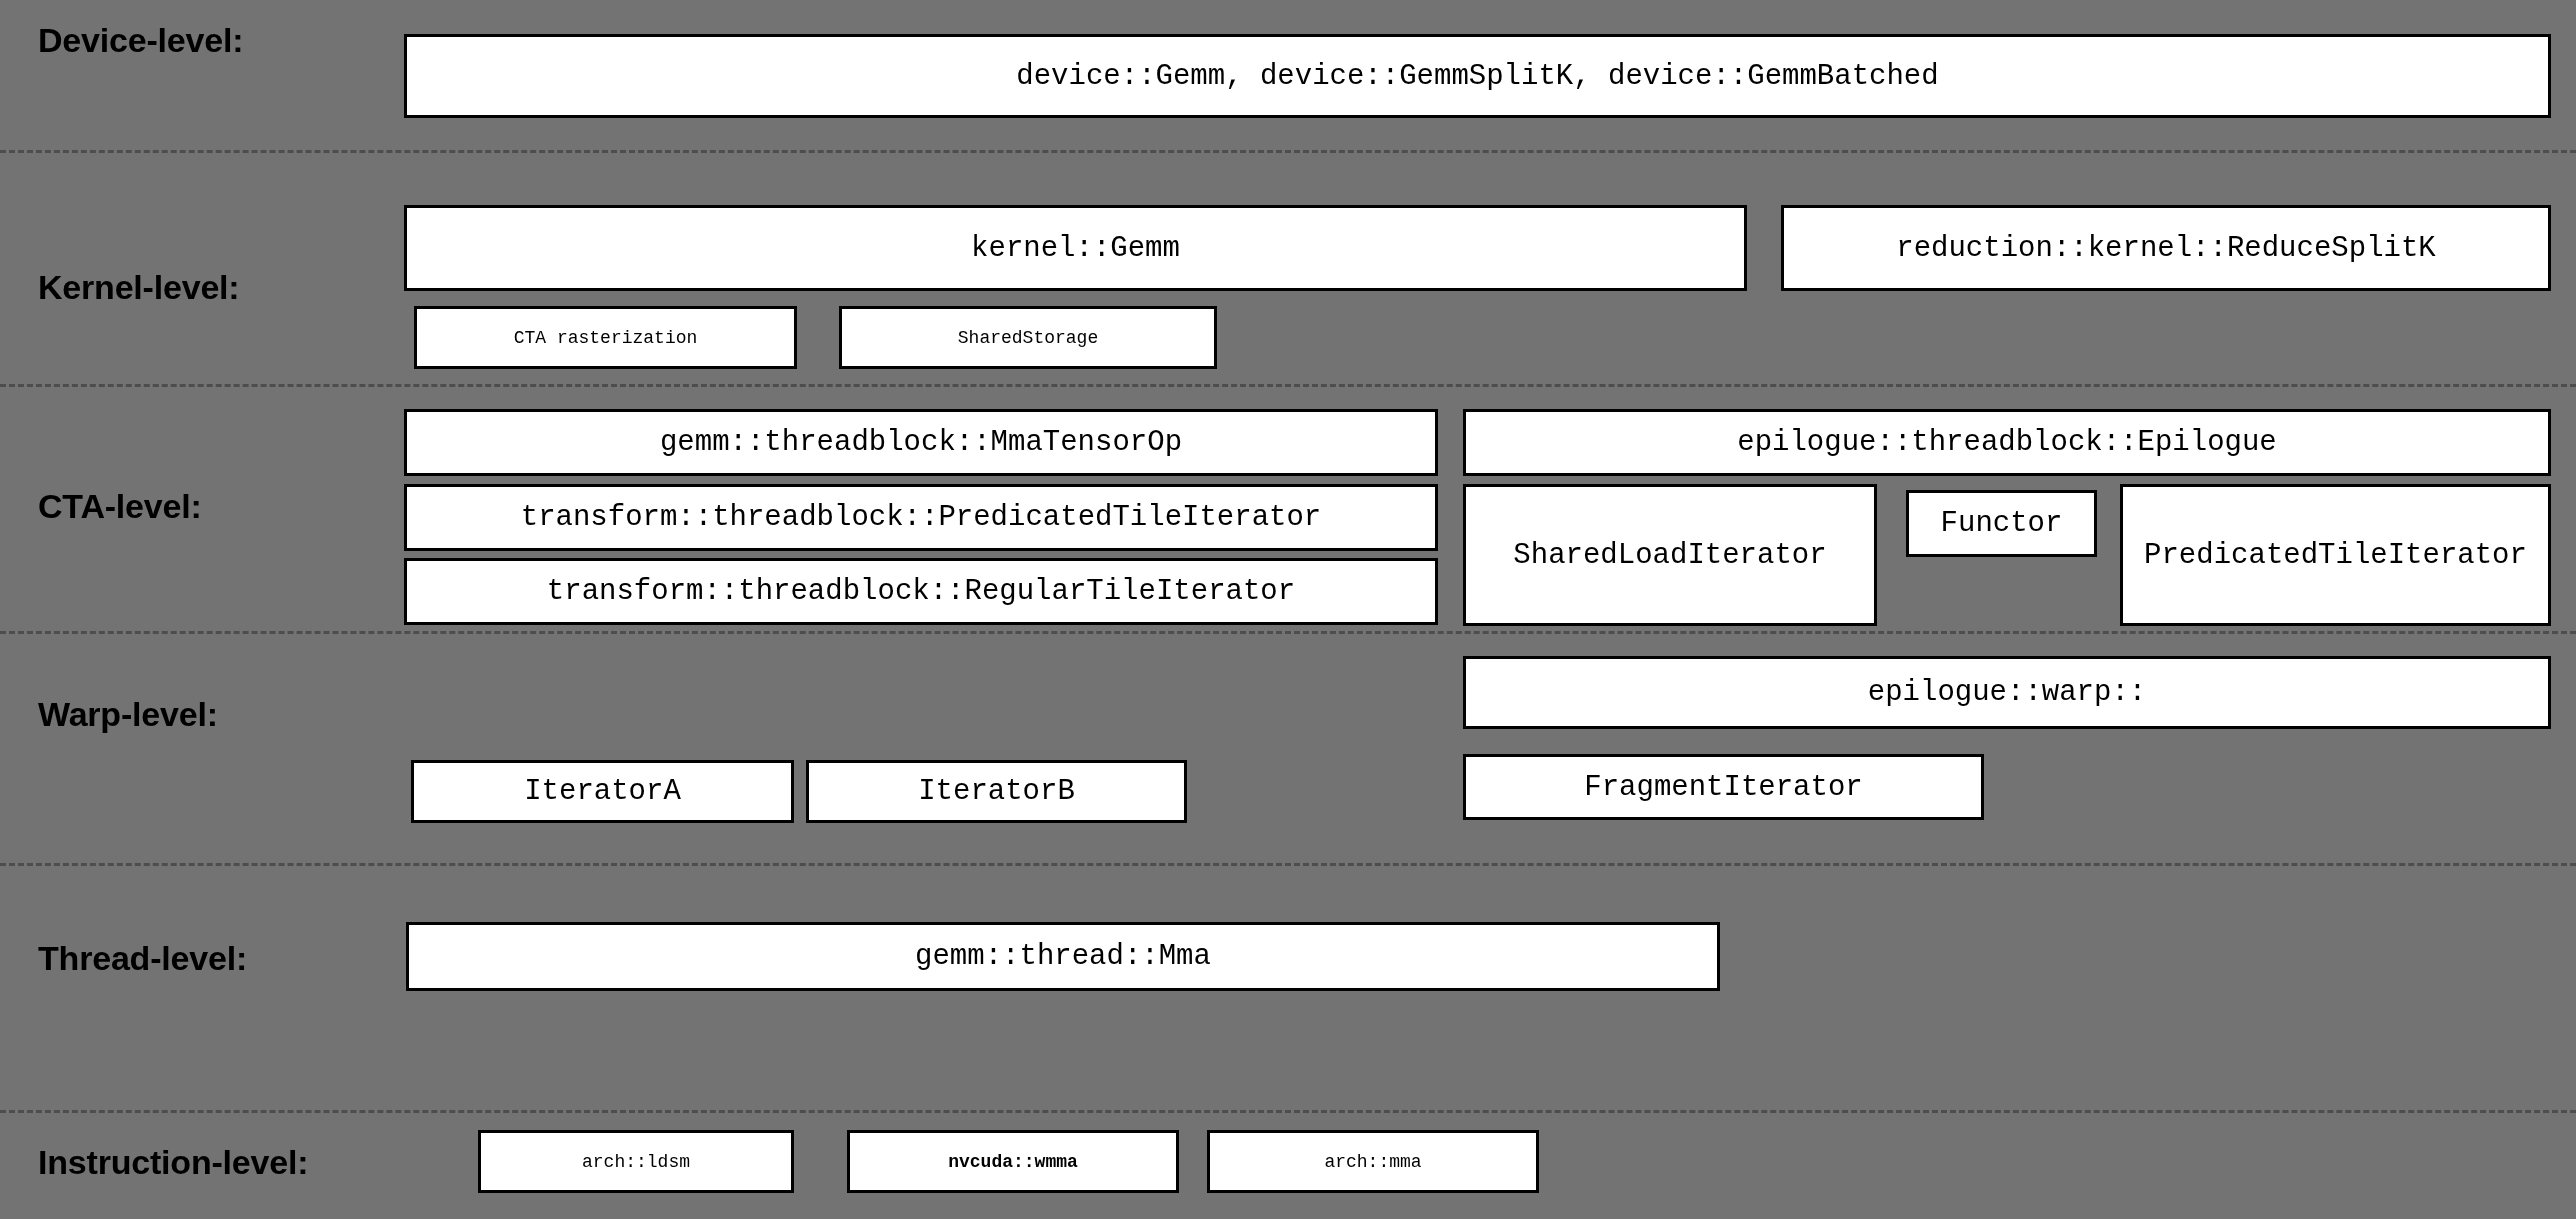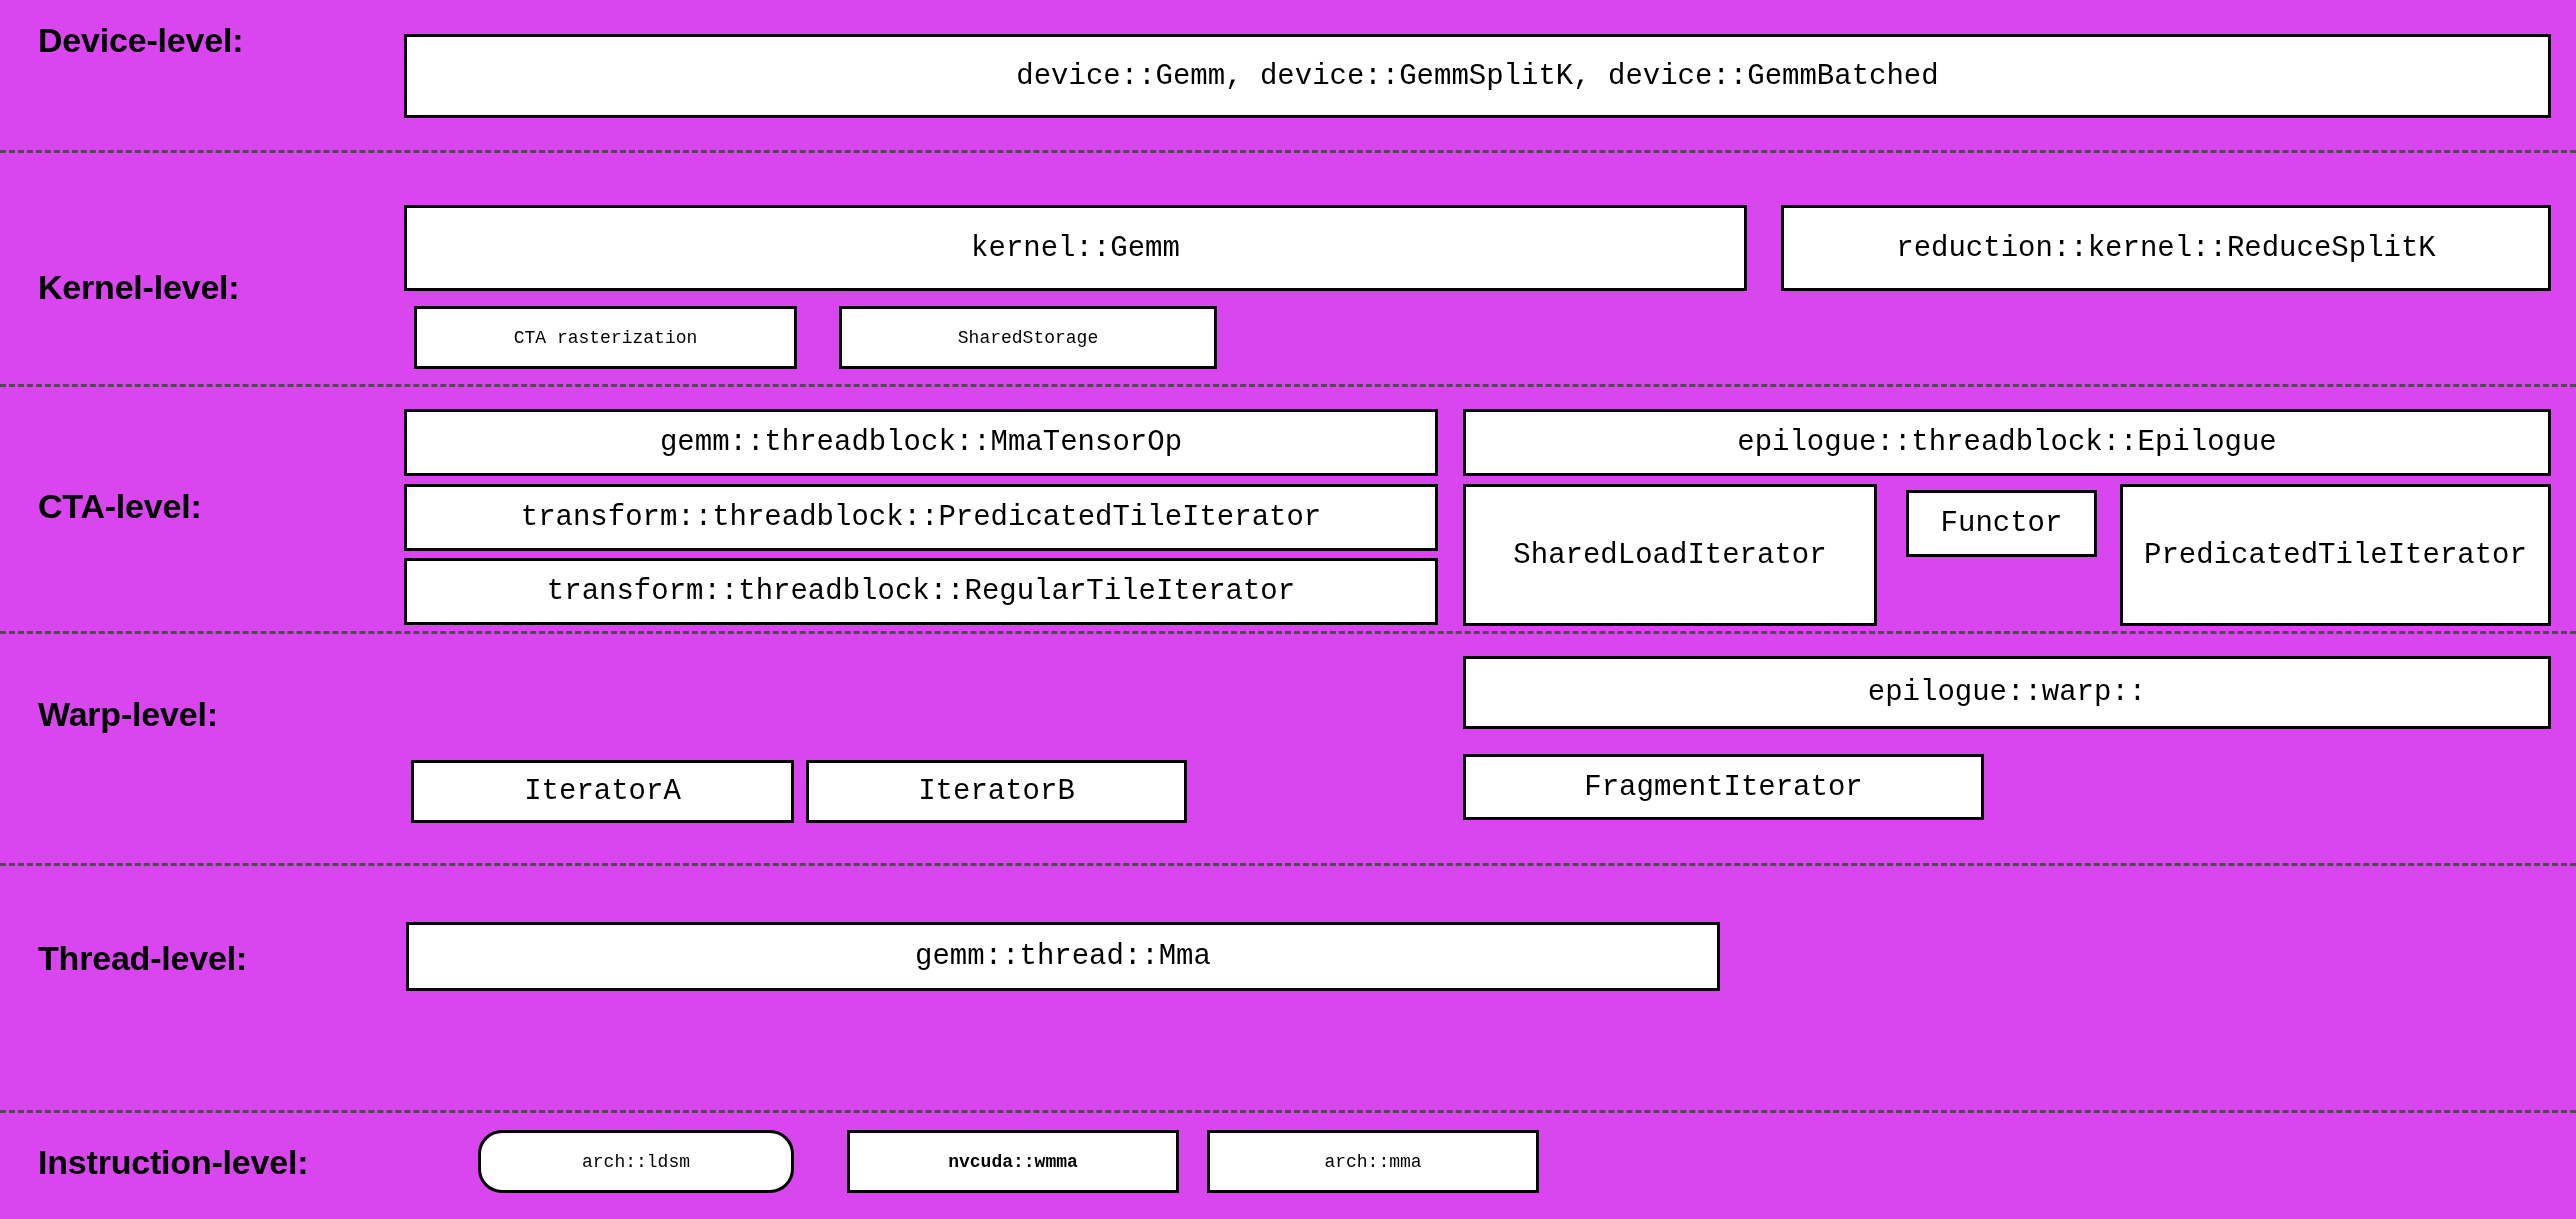--- a/index.html
+++ b/index.html
@@ -1,18 +1,18 @@
 <!DOCTYPE html>
 <html style="font-size:12.3px"><head>
 <meta charset="utf-8">
 <style>
   html,body{margin:0;padding:0;background:#ffffff;}
   body{width:2576px;height:1219px;position:relative;
        font-family:"Liberation Sans",sans-serif;-webkit-font-smoothing:antialiased;}
-  #stage{position:absolute;left:0;top:0;width:2576px;height:1219px;background:#d946ef;overflow:hidden;}
+  #stage{position:absolute;left:0;top:0;width:2576px;height:1219px;background:#737373;overflow:hidden;}
 
   .sep{position:absolute;left:0;width:2576px;height:0;
        border-top:3.8px dashed #4d4d4d;}
 
   .lvl{position:absolute;font-family:"Liberation Sans",sans-serif;
        font-weight:bold;font-size:34px;color:#000;white-space:nowrap;
        letter-spacing:-0.2px;}
 
   .bx{position:absolute;box-sizing:border-box;background:#ffffff;
       border:3.1px solid #000000;display:flex;align-items:center;
@@ -111,21 +111,21 @@
   <div class="lvl" style="left:38px; top:939px;">Thread-level:</div>
 
   <div class="bx" style="left:406px; top:922px; width:1314px; height:69px;">
     <span>gemm::thread::Mma</span>
   </div>
 
   <div class="sep" style="top:1110px;"></div>
 
   <div class="lvl" style="left:38px; top:1143px;">Instruction-level:</div>
 
-  <div class="bx sm" style="left:478px; top:1130px; width:316px; height:63px;border-radius:24px;">
+  <div class="bx sm" style="left:478px; top:1130px; width:316px; height:63px;">
     <span>arch::ldsm</span>
   </div>
 
   <div class="bx sm" style="left:847px; top:1130px; width:332px; height:63px;font-weight:bold;">
     <span>nvcuda::wmma</span>
   </div>
 
   <div class="bx sm" style="left:1207px; top:1130px; width:332px; height:63px;">
     <span>arch::mma</span>
   </div>

